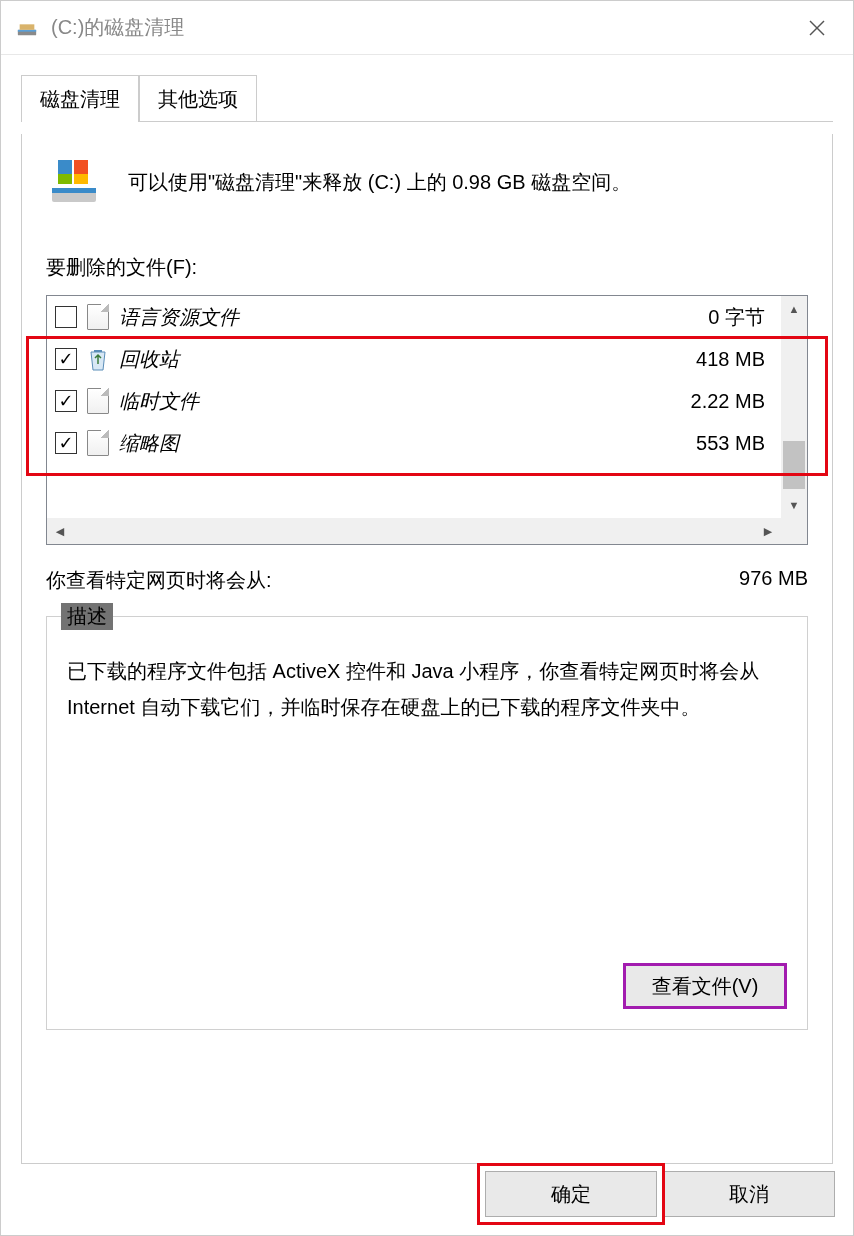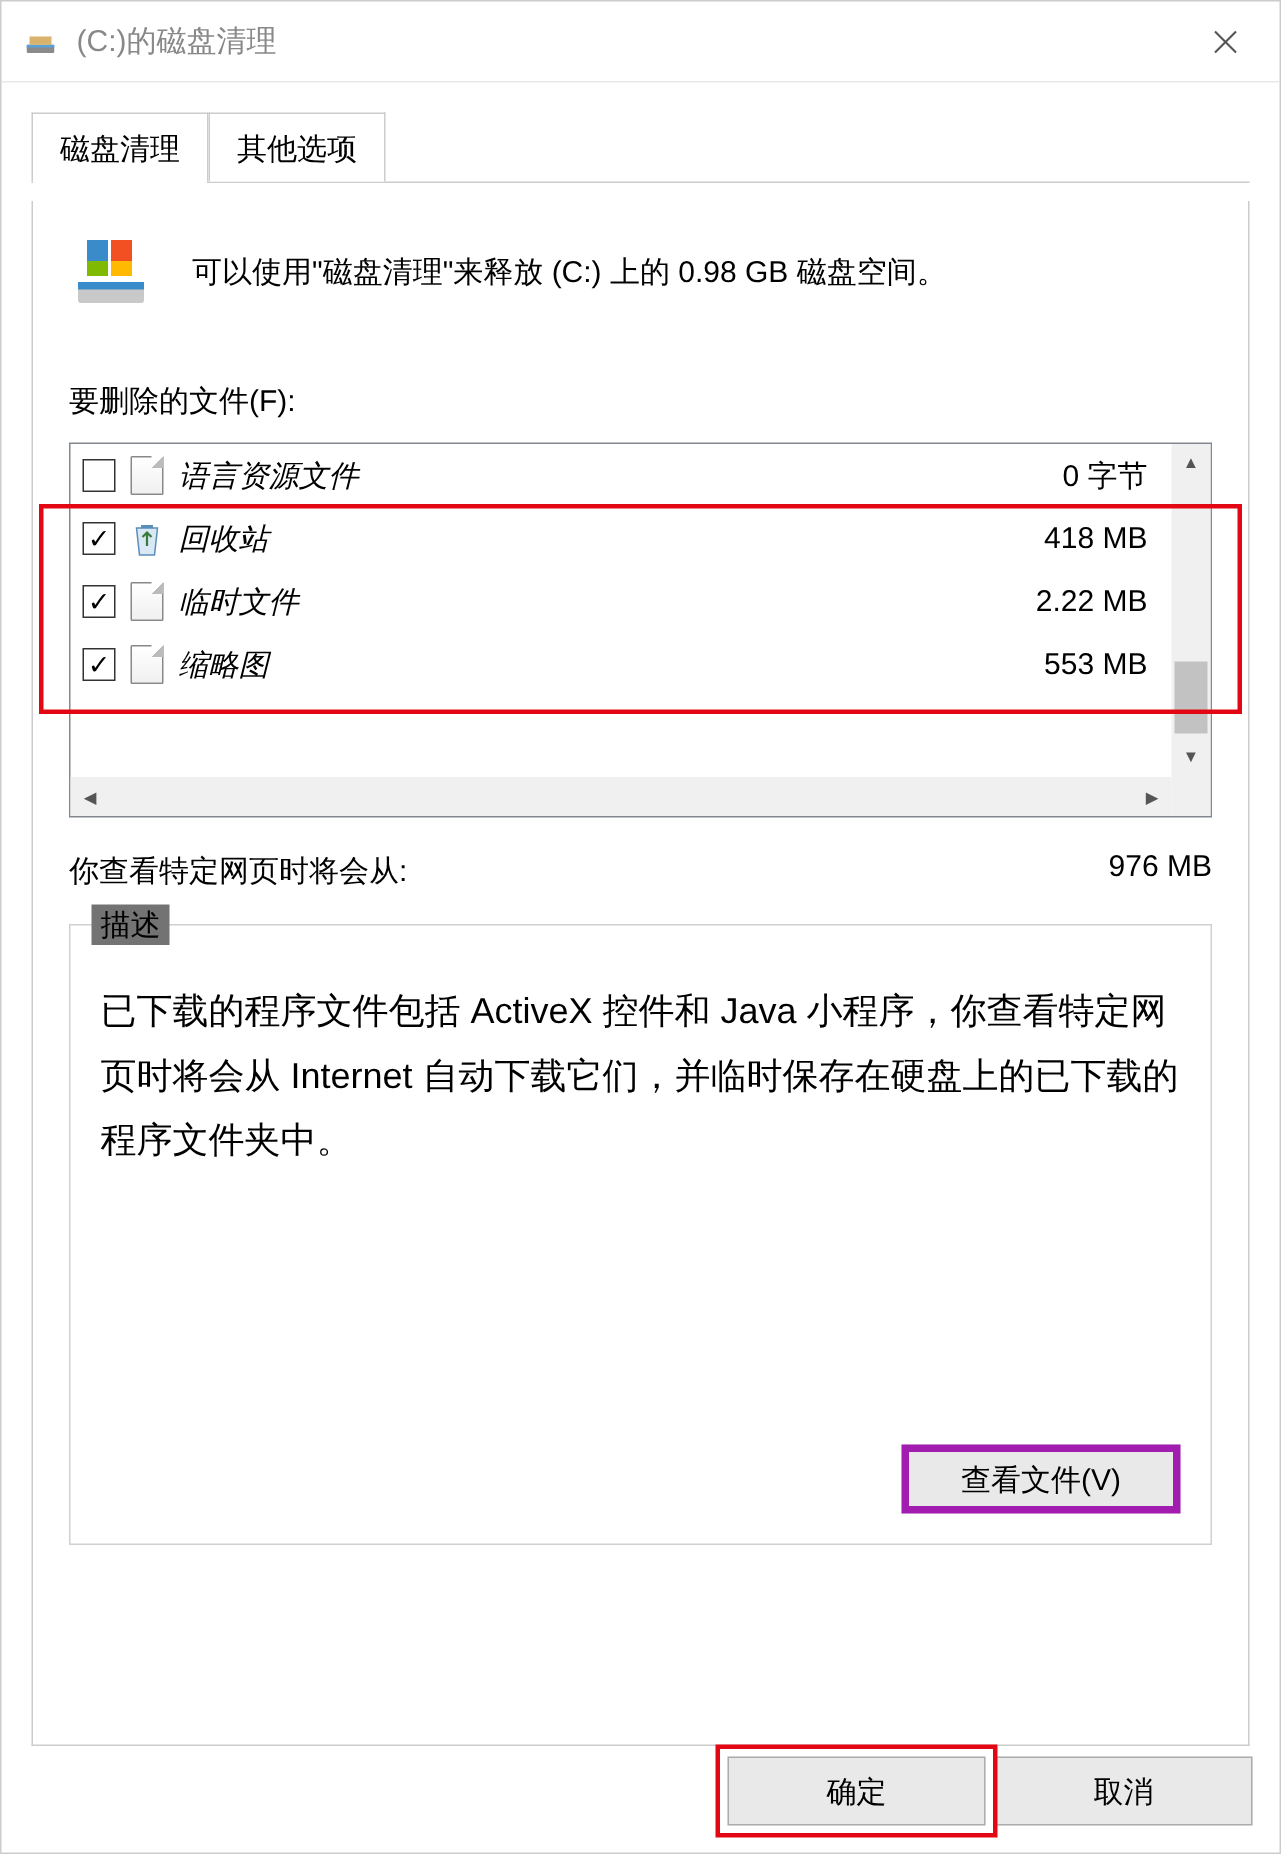--- a/index.html
+++ b/index.html
@@ -243,30 +243,30 @@
 }
 .group-label {
   position: absolute;
   top: -14px;
   left: 14px;
   background: #737373;
   padding: 0 6px;
   font-size: 20px;
 }
 .desc-text {
-  font-size: 24px;
+  font-size: 20px;
   line-height: 1.8;
 }
 .view-files-btn {
   position: absolute;
   right: 20px;
   bottom: 20px;
-  width: 186px;
+  width: 164px;
   height: 46px;
-  border: 5px solid #a21caf;
+  border: 3px solid #a21caf;
   background: #e9e9e9;
   font-size: 20px;
   display: flex;
   align-items: center;
   justify-content: center;
   cursor: default;
 }
 .dialog-buttons {
   position: absolute;
   right: 18px;

